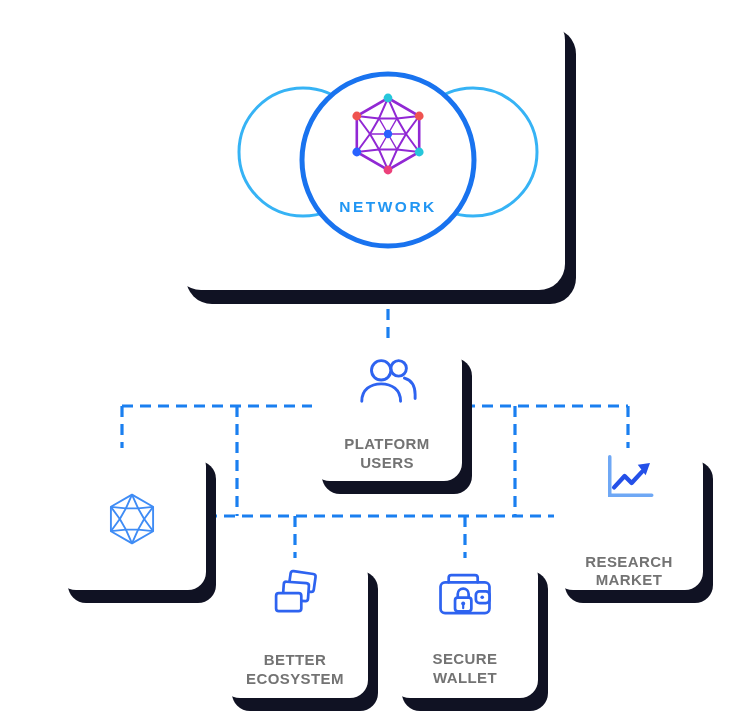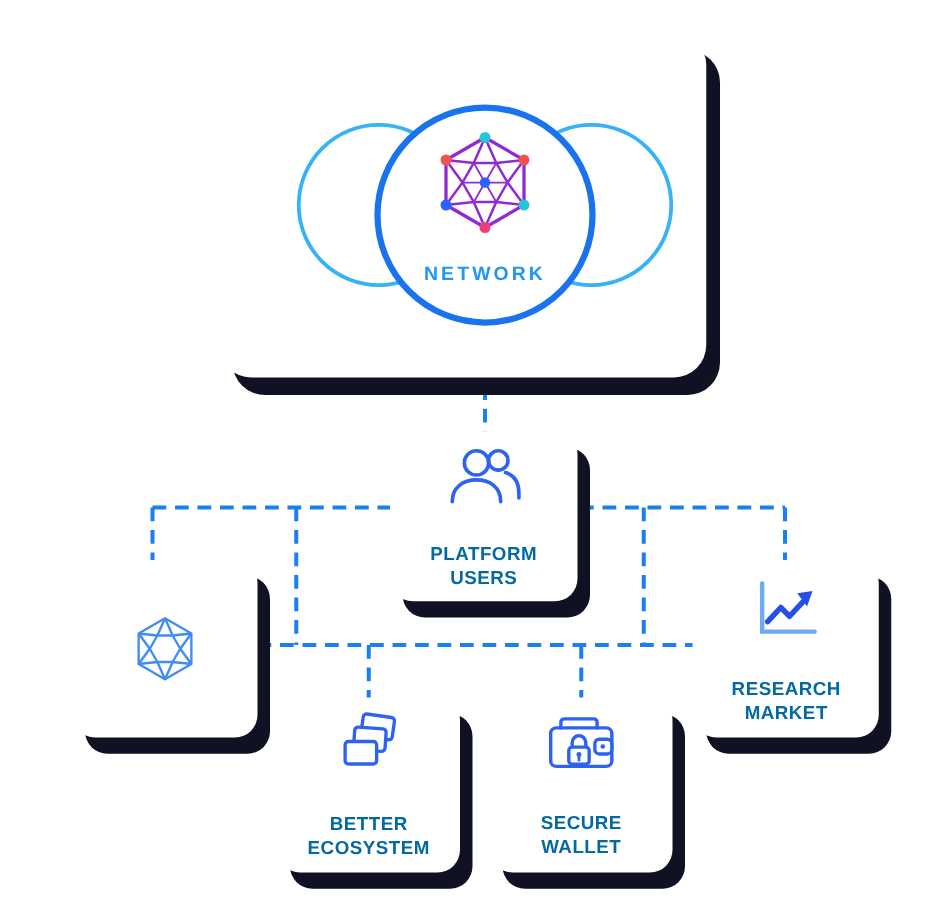--- a/index.html
+++ b/index.html
@@ -15,21 +15,21 @@
     overflow: hidden;
   }
   .connectors {
     position: absolute;
     left: 0;
     top: 0;
   }
   .main-card {
     position: absolute;
     left: 175px;
-    top: 26px;
+    top: 14px;
     width: 390px;
     height: 276px;
     background: #ffffff;
     border-radius: 26px;
     box-shadow: 11px 14px 0 #101223;
   }
   .main-card svg { display: block; }
   .node-card {
     position: absolute;
     background: #ffffff;
@@ -38,21 +38,21 @@
     display: flex;
     flex-direction: column;
     align-items: center;
     justify-content: center;
     gap: 13px;
   }
   .node-icon { display: block; line-height: 0; }
   .node-label {
     font-size: 15px;
     font-weight: 700;
-    color: #0369a1;
+    color: #737373;
     text-align: center;
     letter-spacing: 0.4px;
     line-height: 1.25;
     text-transform: uppercase;
     margin-top: 16px;
   }
   .node-label span { display: block; }
   svg text { font-family: "Liberation Sans", sans-serif; }
 </style>
 </head>
@@ -126,21 +126,21 @@
         <path d="M32 6 L25.5 20.7 M32 6 L38.5 20.7"></path>
         <path d="M54.5 19 L38.5 20.7 M54.5 19 L45 32"></path>
         <path d="M54.5 45 L45 32 M54.5 45 L38.5 43.3"></path>
         <path d="M32 58 L38.5 43.3 M32 58 L25.5 43.3"></path>
         <path d="M9.5 45 L25.5 43.3 M9.5 45 L19 32"></path>
         <path d="M9.5 19 L19 32 M9.5 19 L25.5 20.7"></path>
       </svg>
     </span>
   </div>
 
-  <div class="node-card" style="left:555px; top:448px; width:148px; height:142px;">
+  <div class="node-card" style="left:555px; top:448px; width:148px; height:142px;justify-content:space-between;">
     <span class="node-icon">
       <svg width="56" height="56" viewBox="0 0 64 64">
         <path d="M10 10 V54 H58" stroke="#6fa8f5" stroke-width="4" fill="none" stroke-linecap="round"></path>
         <path d="M15 45 L27 32 L35 40 L47 27" stroke="#2450e8" stroke-width="5" fill="none" stroke-linecap="round" stroke-linejoin="round"></path>
         <polygon points="56,17 42,19 51,31" fill="#2450e8"></polygon>
       </svg>
     </span>
     <div class="node-label">
       <span>RESEARCH</span>
       <span>MARKET</span>

